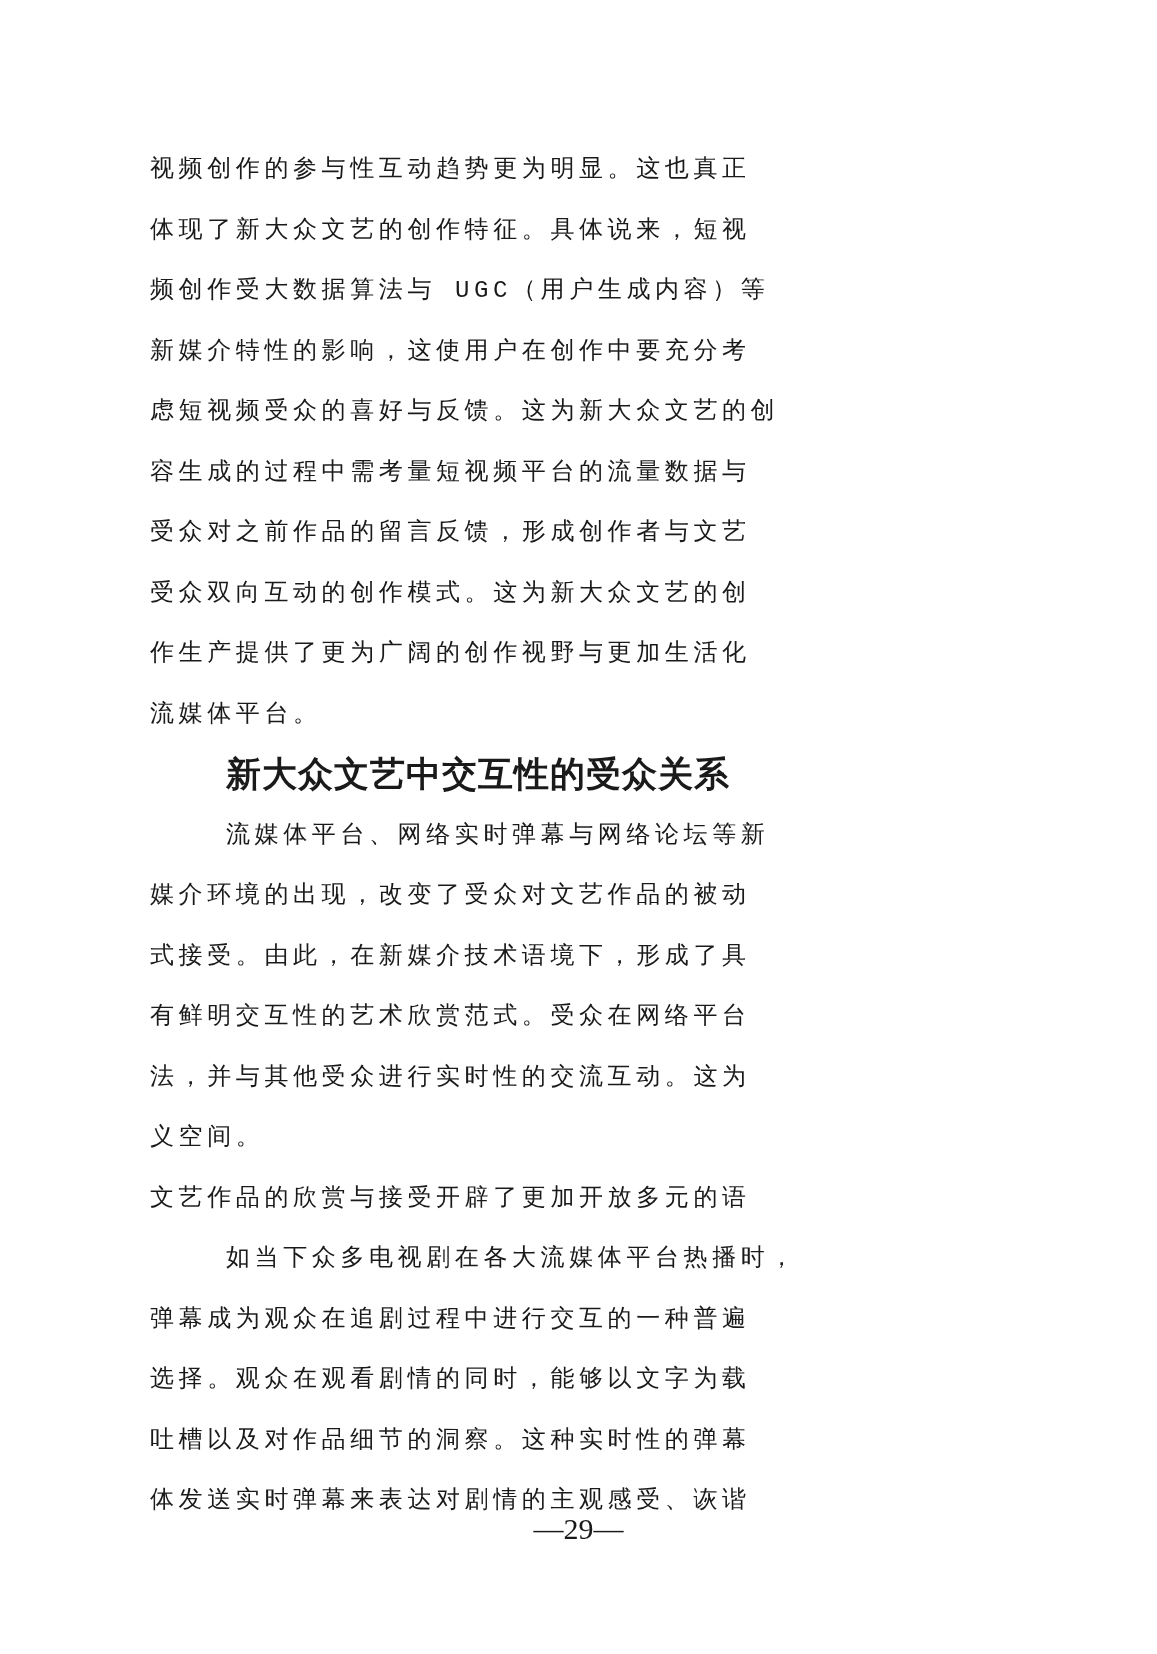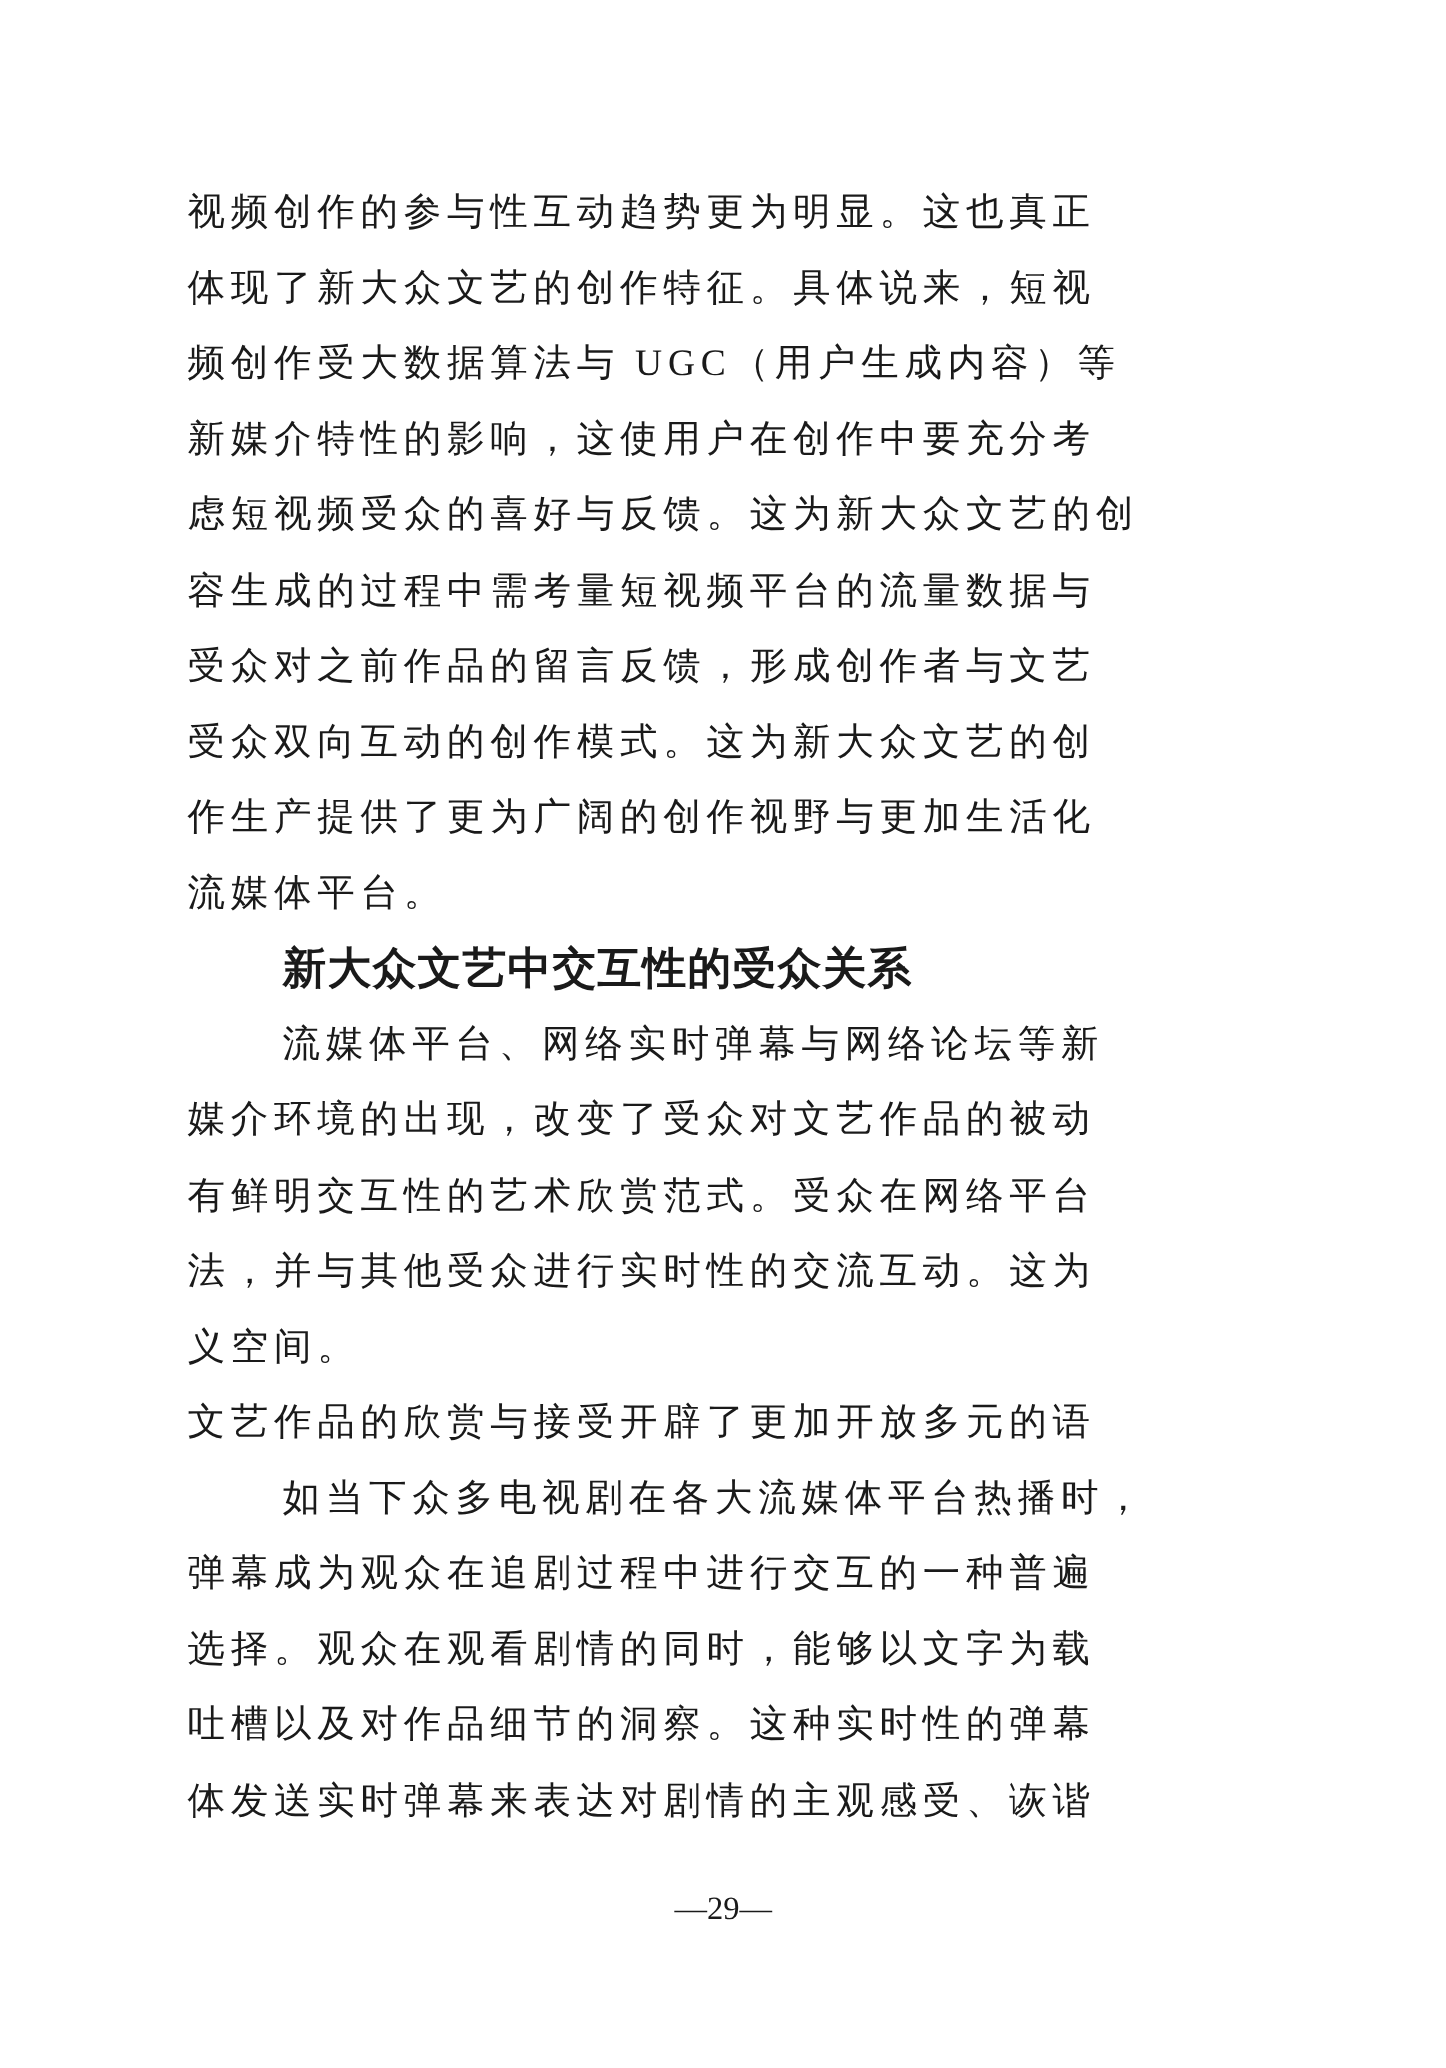--- a/index.html
+++ b/index.html
@@ -1,30 +1,30 @@
 <!DOCTYPE html>
 <html><head>
 <meta charset="utf-8">
 <style>
   html, body { margin: 0; padding: 0; background: #ffffff; }
   body { width: 1157px; height: 1654px; position: relative; overflow: hidden; }
   .page { position: absolute; left: 150px; top: 140px; width: 800px; }
   .line {
-    font-family: Liberation Serif, serif;
-    font-size: 30px; line-height: 60.5px; height: 60.5px;
+    font-family: Liberation Mono, monospace;
+    font-size: 24px; line-height: 60.5px; height: 60.5px;
     color: #1a1a1a; white-space: nowrap; letter-spacing: 4.6px;
   }
   .indent { padding-left: 76px; }
   .heading {
     font-family: Liberation Serif, serif;
     font-weight: bold; letter-spacing: 1px; font-size: 35px;
   }
   .page-num {
     position: absolute; left: 0; width: 1157px; top: 1512px; text-align: center;
-    font-family: "Liberation Serif", serif; font-size: 26px; color: #1a1a1a;
+    font-family: "Liberation Serif", serif; font-size: 30px; color: #1a1a1a;
   }
 </style>
 </head>
 <body>
 
 <div class="page">
   <div>
     <div class="line">视频创作的参与性互动趋势更为明显。这也真正</div>
     <div class="line">体现了新大众文艺的创作特征。具体说来，短视</div>
     <div class="line">频创作受大数据算法与 UGC（用户生成内容）等</div>
@@ -35,20 +35,21 @@
     <div class="line">受众双向互动的创作模式。这为新大众文艺的创</div>
     <div class="line">作生产提供了更为广阔的创作视野与更加生活化</div>
     <div class="line">流媒体平台。</div>
   </div>
   <div>
     <div class="line indent heading">新大众文艺中交互性的受众关系</div>
   </div>
   <div>
     <div class="line indent">流媒体平台、网络实时弹幕与网络论坛等新</div>
     <div class="line">媒介环境的出现，改变了受众对文艺作品的被动</div>
+    <div class="line">式接受。由此，在新媒介技术语境下，形成了具</div>
     <div class="line">有鲜明交互性的艺术欣赏范式。受众在网络平台</div>
     <div class="line">法，并与其他受众进行实时性的交流互动。这为</div>
     <div class="line">义空间。</div>
     <div class="line">文艺作品的欣赏与接受开辟了更加开放多元的语</div>
   </div>
   <div>
     <div class="line indent">如当下众多电视剧在各大流媒体平台热播时，</div>
     <div class="line">弹幕成为观众在追剧过程中进行交互的一种普遍</div>
     <div class="line">选择。观众在观看剧情的同时，能够以文字为载</div>
     <div class="line">吐槽以及对作品细节的洞察。这种实时性的弹幕</div>

